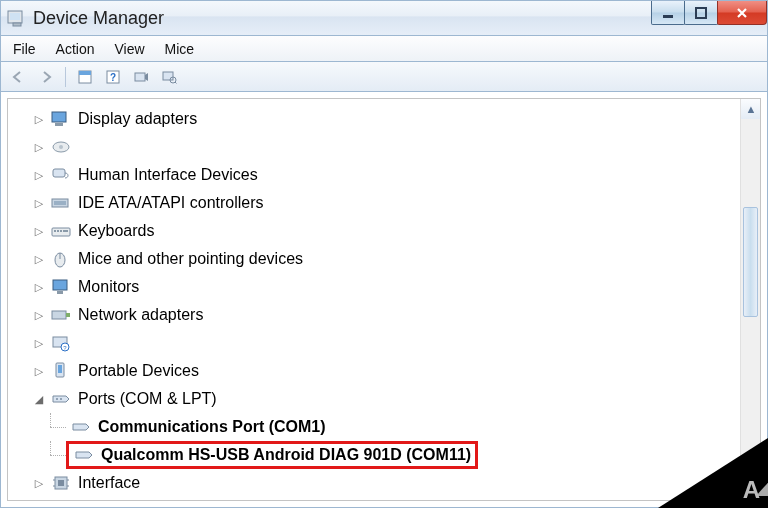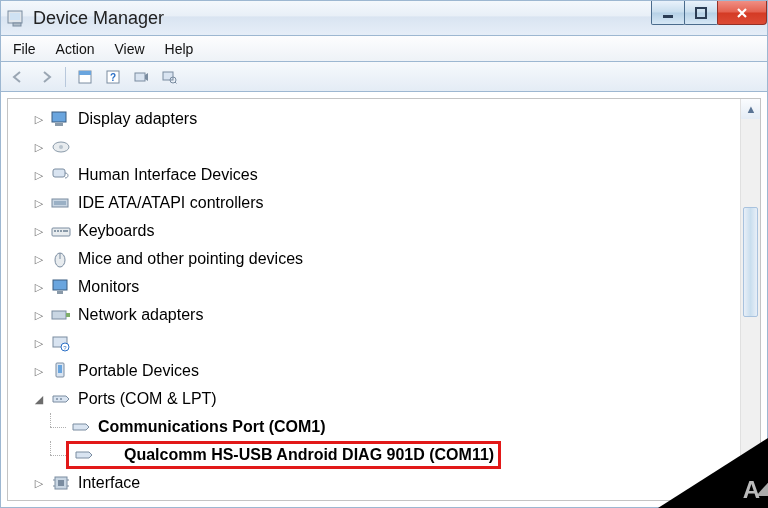--- a/index.html
+++ b/index.html
@@ -54,21 +54,21 @@
   .scroll-up{top:0;} .scroll-down{bottom:0;}
   .scroll-thumb{position:absolute;left:2px;right:2px;top:108px;height:110px;background:linear-gradient(to right,#e8eff8,#c9deee,#e8eff8);border:1px solid #a8c2de;border-radius:2px;}
 
   .tree { position:absolute; left:0; right:20px; top:0; bottom:0; padding:6px 0 0 24px; font-size:16px; color:#000; }
   .node { display:flex; align-items:center; height:28px; white-space:nowrap; }
   .expander { width:14px; height:14px; margin-right:4px; display:inline-flex; align-items:center; justify-content:center; color:#6c6c6c; font-size:11px;}
   .dev-icon { width:22px; height:22px; margin-right:6px; flex:none; }
   .child { padding-left:38px; position:relative;font-weight:bold; }
   .child::before{content:"";position:absolute;left:18px;top:0;bottom:50%;border-left:1px dotted #b0b0b0;}
   .child .hline{position:absolute;left:18px;top:50%;width:16px;border-top:1px dotted #b0b0b0;}
-  .highlight{border:3px solid #e21818; display:inline-flex; align-items:center; padding:0 4px; height:28px; margin-left:-4px;gap:23px;}
+  .highlight{border:3px solid #e21818; display:inline-flex; align-items:center; padding:0 4px; height:28px; margin-left:-4px;}
 
   .cutoff{opacity:.45;}
 
   
   .corner-logo{position:absolute;right:0;bottom:0;width:0;height:0;border-left:110px solid transparent;border-bottom:70px solid #000;}
   .corner-logo::after{content:"";position:absolute;right:-60px;bottom:-58px;width:0;height:0;border-left:36px solid transparent;border-right:36px solid transparent;border-bottom:40px solid #aaa;transform:rotate(0deg);}
   .corner-letter{position:absolute;right:8px;bottom:4px;color:#bbb;font-size:24px;font-weight:600;z-index:5;}
 </style>
 </head>
 <body>
@@ -98,21 +98,21 @@
           <path d="M3 3 L11 11 M11 3 L3 11" stroke="#fff" stroke-width="2.2"></path>
         </svg>
       </div>
   </div>
 </div>
 
 <div class="menubar">
   <span>File</span>
   <span>Action</span>
   <span>View</span>
-  <span>Help</span>
+  <span>Mice</span>
 </div>
 
 <div class="toolbar">
   <div class="toolbtn">
       <svg viewBox="0 0 16 16">
         <path d="M10 3 L4 8 L10 13" fill="none" stroke="#9aa6b3" stroke-width="2"></path>
       </svg>
     </div>
   <div class="toolbtn">
       <svg viewBox="0 0 16 16">

